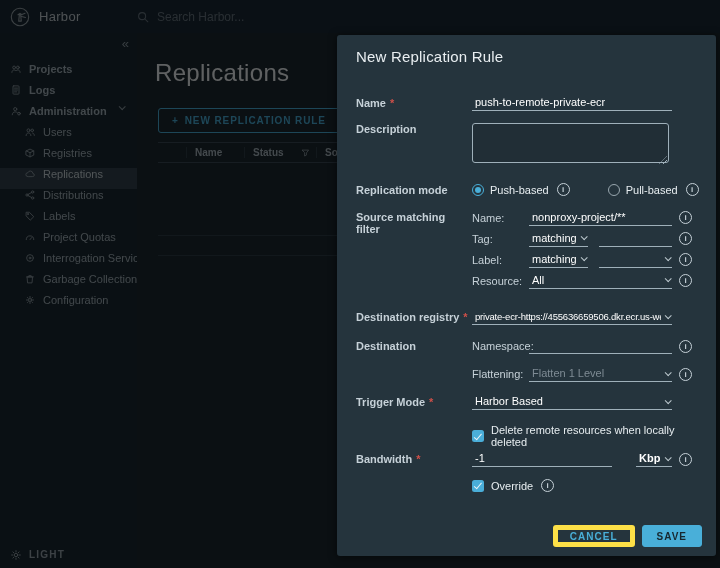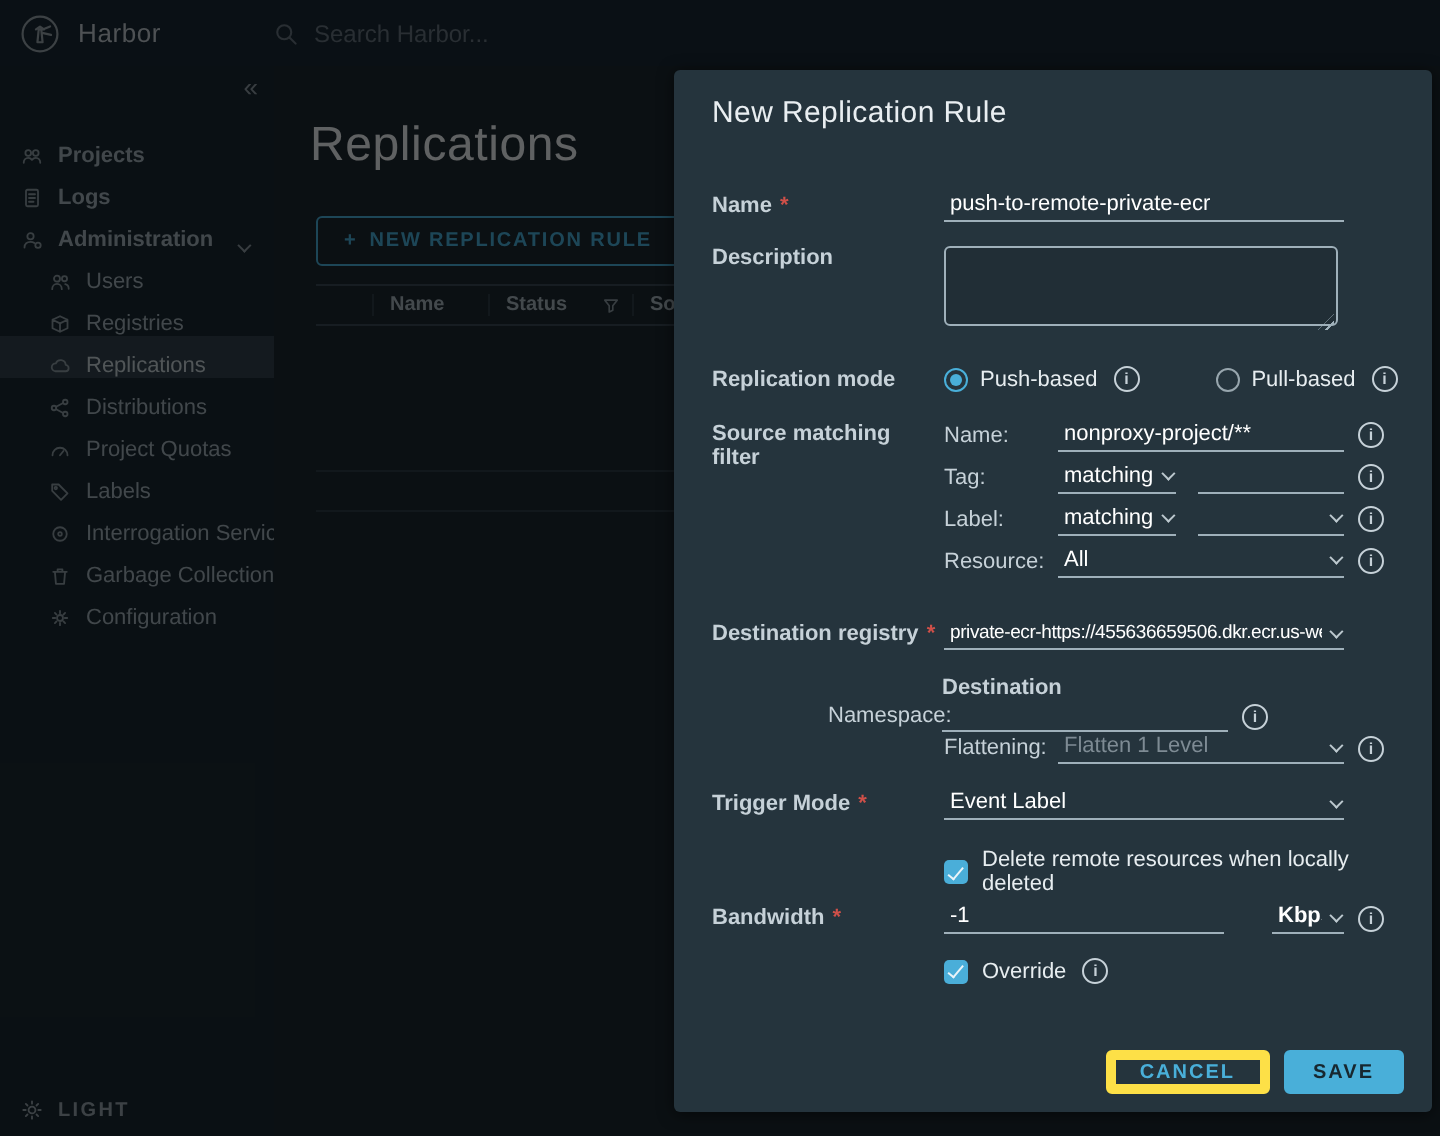--- a/index.html
+++ b/index.html
@@ -18,26 +18,26 @@
   .logo { color:#97a3ab; }
   .brand-name { color:#c2cbd1; font-size:13px; letter-spacing:.3px; }
   .searchbox { display:flex; align-items:center; gap:7px; margin-left:8px; color:#66747f; }
   .searchbox input { background:transparent; border:none; outline:none; color:#9fadb7; font-size:12px; width:190px; }
   .searchbox input::placeholder { color:#66747f; }
 
   
   .sidebar { position:absolute; top:33px; left:0; width:137px; bottom:0; background:#1b2a33; z-index:1; }
   .collapse { position:absolute; top:3px; right:8px; color:#8d9aa3; font-size:13px; cursor:pointer; }
   .nav { padding-top:30px; }
-  .nav-item { height:21px; display:flex; align-items:flex-end; gap:7px; padding-left:10px; color:#a4b2bb; font-size:11px; font-weight:600; cursor:pointer; }
+  .nav-item { height:21px; display:flex; align-items:flex-start; gap:7px; padding-left:10px; color:#a4b2bb; font-size:11px; font-weight:600; cursor:pointer; }
   .nav-item .nic { color:#8d9ba4; flex:none; }
   .nav-item.child { padding-left:24px; font-weight:400; white-space:nowrap; overflow:hidden; }
   .nav-item.selected { background:#33434e; color:#c9d4da; }
   .exp-caret { margin-left:auto; margin-right:13px; width:5px; height:5px; border-right:1px solid #8d9aa3; border-bottom:1px solid #8d9aa3; transform:rotate(45deg) translateY(-1px); }
-  .theme-toggle { position:absolute; left:10px; bottom:7px; display:flex; align-items:center; gap:7px; color:#97a4ad; font-size:10px; font-weight:700; letter-spacing:1.2px; cursor:pointer; }
+  .theme-toggle { position:absolute; left:10px; bottom:7px; display:flex; gap:7px; color:#97a4ad; font-size:10px; font-weight:700; letter-spacing:1.2px; cursor:pointer; }
 
   
   .main { position:absolute; top:33px; left:137px; right:0; bottom:0; background:#1c2830; }
   .page-title { margin:26px 0 0 18px; color:#eef2f4; font-size:24px; font-weight:300; letter-spacing:.3px; }
   .toolbar { display:flex; gap:10px; margin:21px 0 0 21px; }
   .btn-bg { height:25px; display:inline-flex; align-items:center; gap:6px; padding:0 13px; background:transparent;
             border:1px solid #49afd9; border-radius:3px; color:#49afd9; font-size:10px; font-weight:600; letter-spacing:.9px;
             font-family:inherit; cursor:pointer; white-space:nowrap; }
   .datagrid { margin:9px 0 0 21px; width:545px; }
   .dg-head { display:flex; align-items:center; height:21px; border-top:1px solid #3a4a55; border-bottom:1px solid #3a4a55;
@@ -97,21 +97,21 @@
   .gap24 { margin-left:24px; }
   .btnrow { justify-content:flex-end; gap:7px; }
   .btn-cancel { height:22px; padding:0 12px; background:transparent; border:5px solid #fde047; border-radius:3px;
                 color:#49afd9; font-size:10px; font-weight:600; letter-spacing:1px; font-family:inherit; cursor:pointer; }
   .btn-save { height:22px; padding:0 14px; background:#49afd9; border:1px solid #49afd9; border-radius:3px;
               color:#17272f; font-size:10px; font-weight:600; letter-spacing:1px; font-family:inherit; cursor:pointer; }
 
   
   .r-name { top:60px; } .r-desc { top:88px; align-items:flex-start; }
   .r-mode { top:148px; } .r-filter { top:172px; align-items:flex-start; }
-  .r-destreg { top:274px; } .r-ns { top:303px;flex-direction:column; } .r-flat { top:331px; }
+  .r-destreg { top:274px; } .r-ns { top:303px; } .r-flat { top:331px; }
   .r-trig { top:359px; } .r-delcb { top:389px; } .r-bw { top:416px; }
   .r-ovr { top:444px; } .r-btns { top:490px; }
 </style>
 </head>
 <body>
 
 <svg width="0" height="0" style="position:absolute">
   <defs>
     <symbol id="sym-logo" viewBox="0 0 24 24">
       <circle cx="12" cy="12" r="9.5"></circle>
@@ -269,32 +269,32 @@
         <span class="nic">
             <svg class="ic" width="12" height="12">
               <use href="#sym-share"></use>
             </svg>
           </span>
         <span>Distributions</span>
       </div>
       <div class="nav-item child">
         <span class="nic">
             <svg class="ic" width="12" height="12">
+              <use href="#sym-tag"></use>
+            </svg>
+          </span>
+        <span>Labels</span>
+      </div>
+      <div class="nav-item child">
+        <span class="nic">
+            <svg class="ic" width="12" height="12">
               <use href="#sym-gauge"></use>
             </svg>
           </span>
         <span>Project Quotas</span>
-      </div>
-      <div class="nav-item child">
-        <span class="nic">
-            <svg class="ic" width="12" height="12">
-              <use href="#sym-tag"></use>
-            </svg>
-          </span>
-        <span>Labels</span>
       </div>
       <div class="nav-item child">
         <span class="nic">
             <svg class="ic" width="12" height="12">
               <use href="#sym-target"></use>
             </svg>
           </span>
         <span>Interrogation Services</span>
       </div>
       <div class="nav-item child">
@@ -458,21 +458,21 @@
           <span class="caret"></span>
         </span>
         <span class="info"></span>
       </div>
     </div>
 
     <div class="mrow r-trig">
       <div class="mlabel required">Trigger Mode</div>
       <div class="ctrl">
         <span class="sel w200">
-          <span class="val">Event Label</span>
+          <span class="val">Harbor Based</span>
           <span class="caret"></span>
         </span>
       </div>
     </div>
 
     <div class="mrow r-delcb">
       <div class="mlabel"></div>
       <div class="ctrl">
         <span class="cb"></span>
         <span class="cblabel">Delete remote resources when locally deleted</span>

